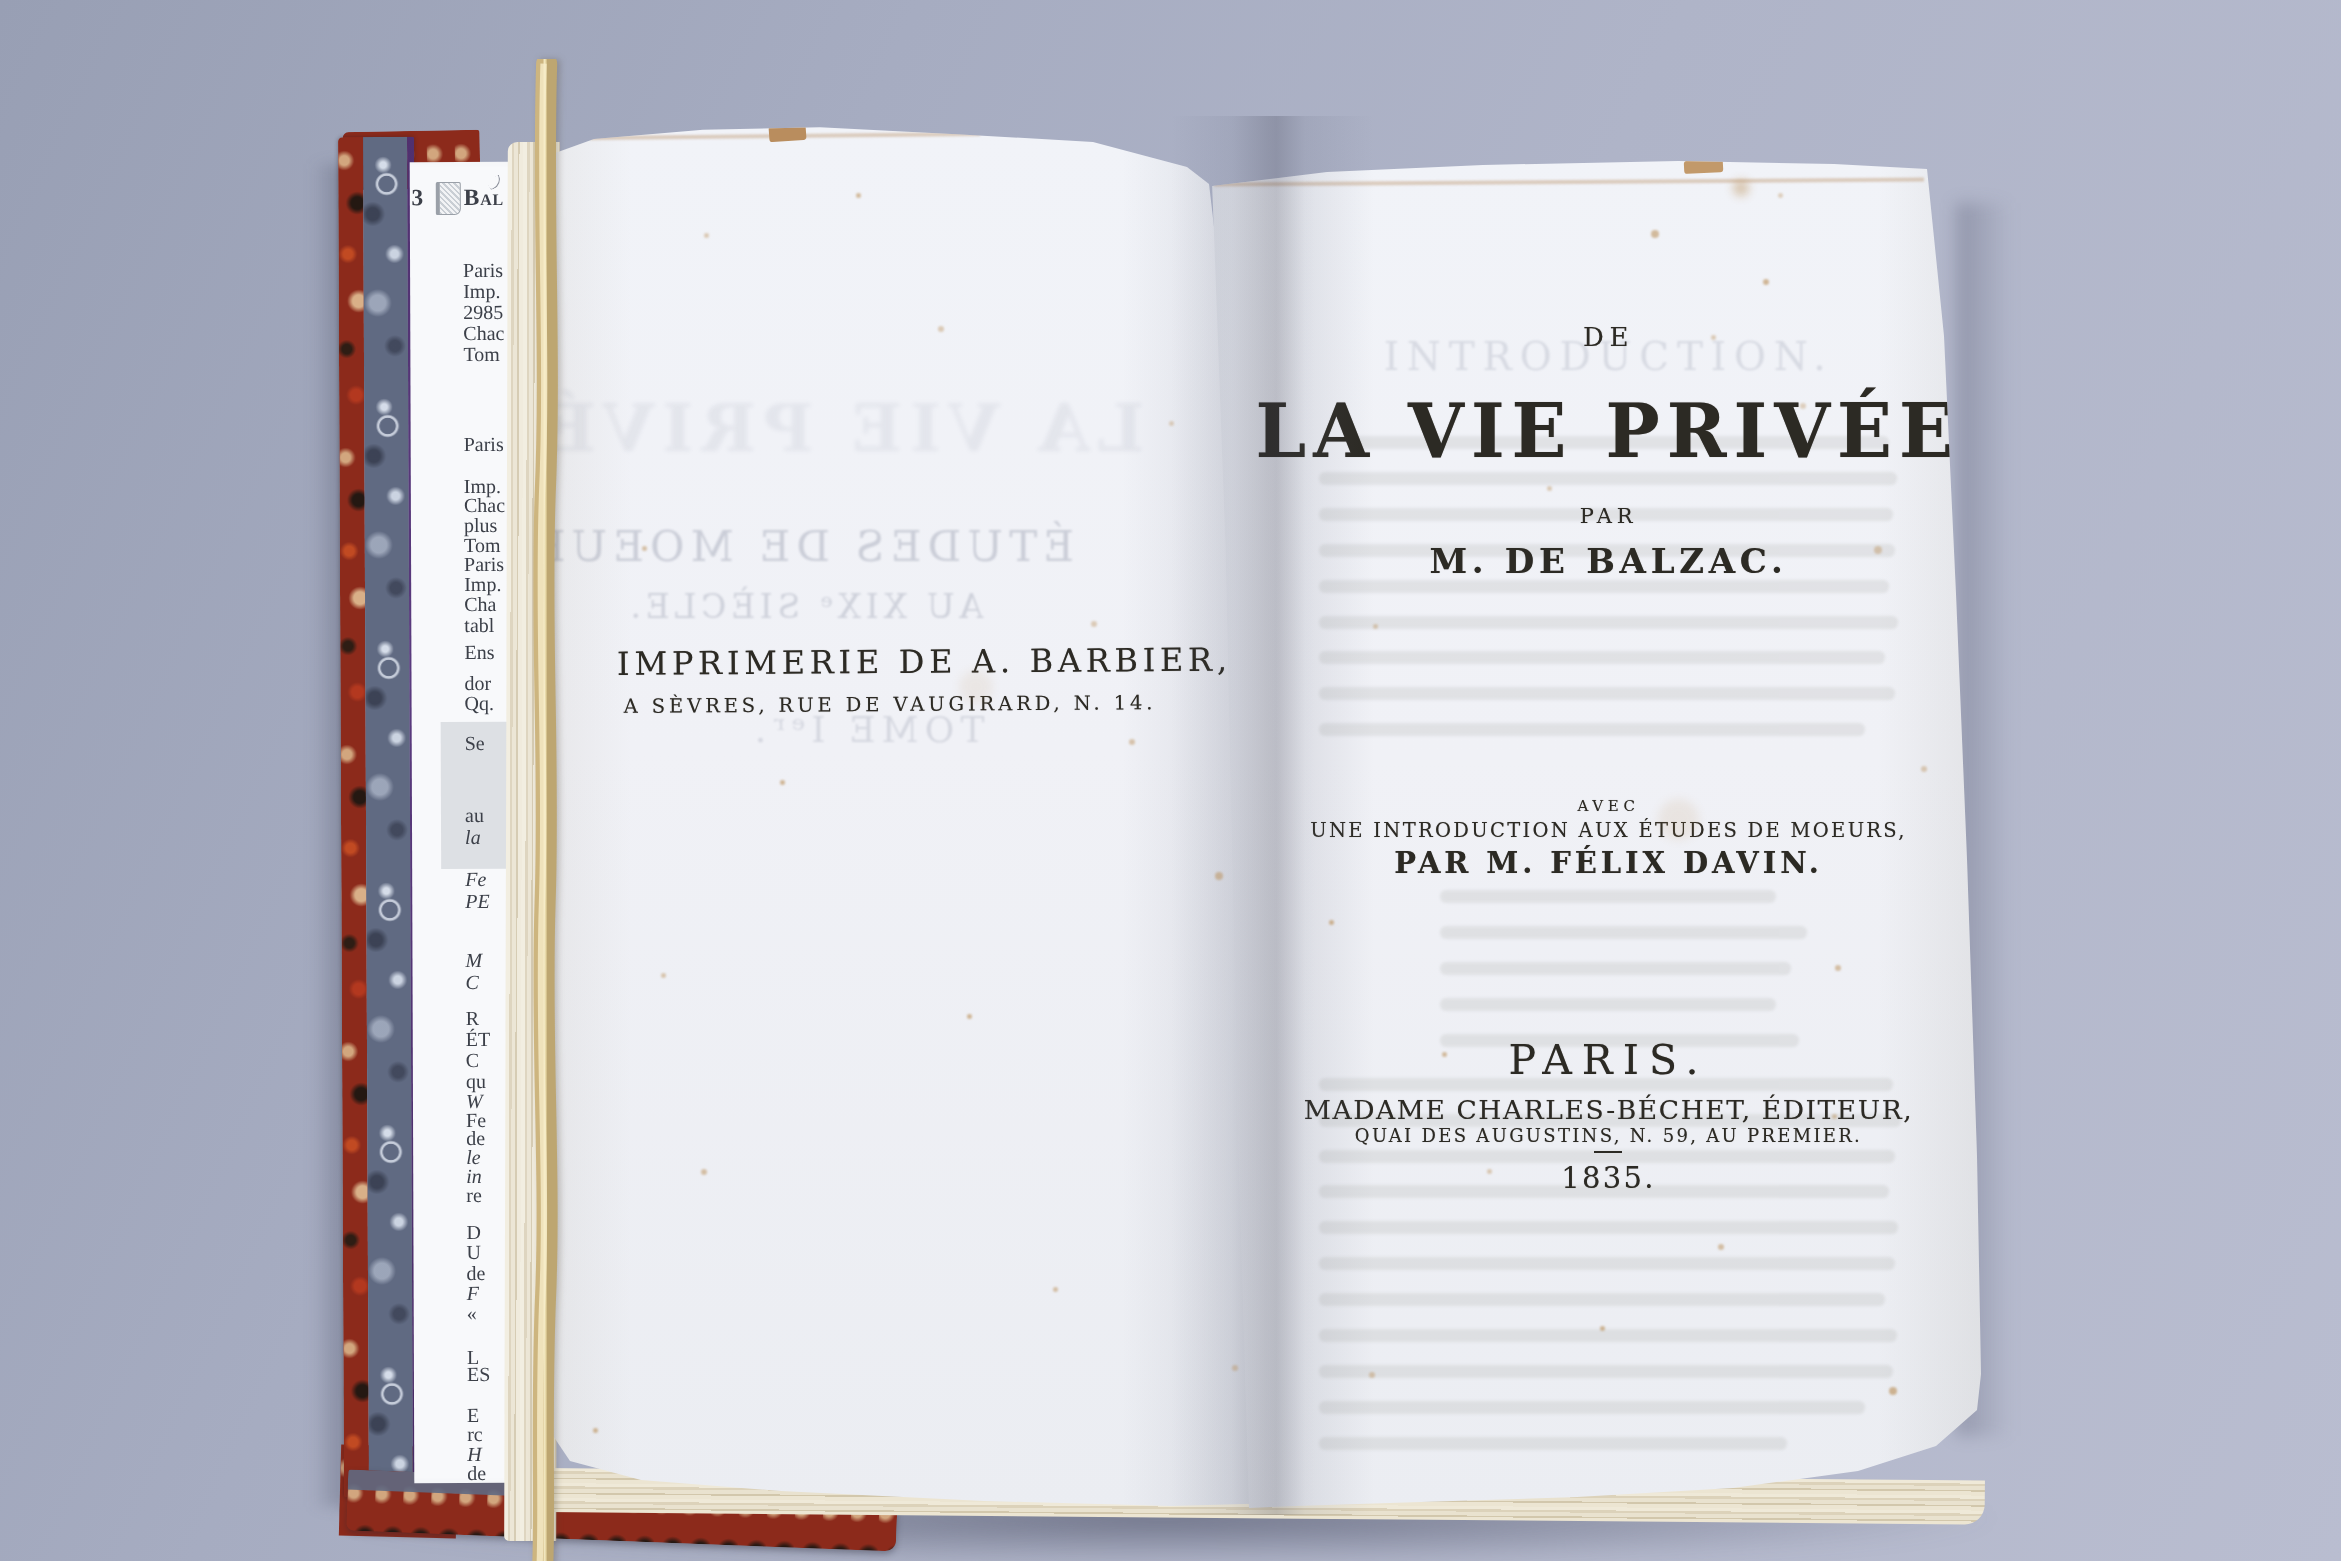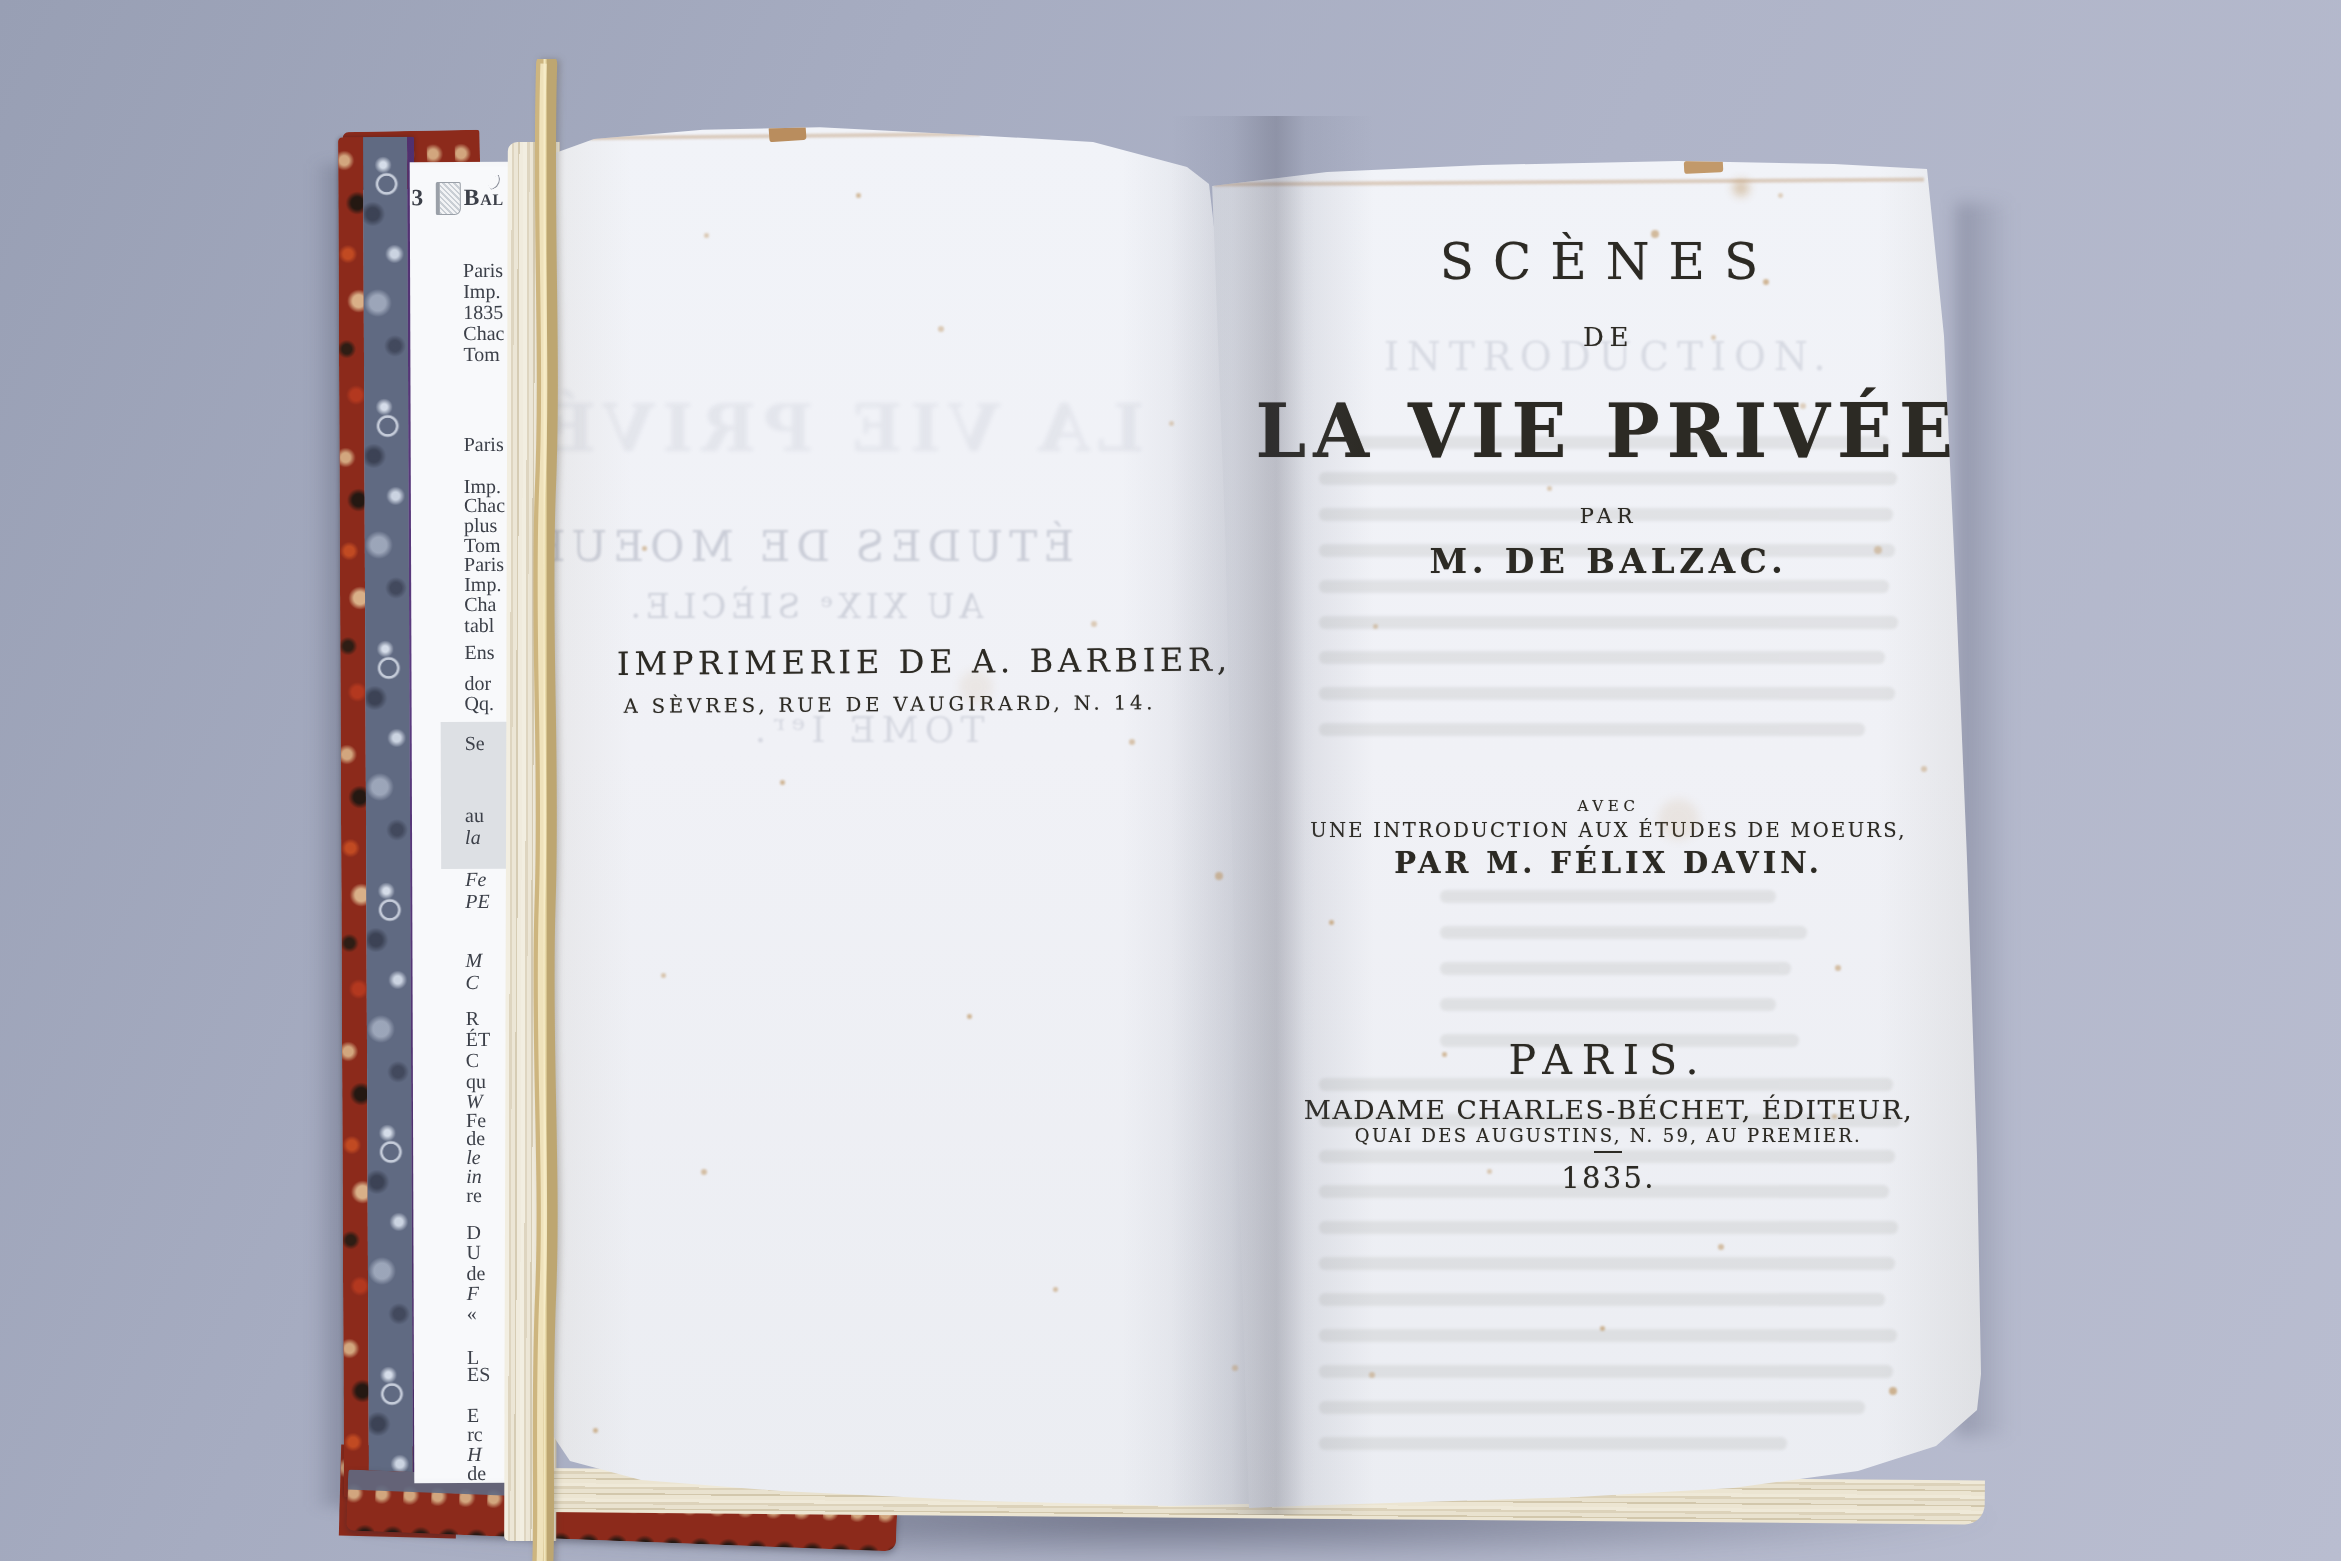--- a/index.html
+++ b/index.html
@@ -131,21 +131,21 @@
     <div class="gray-block"></div>
     <div class="slip-head">
       <span class="slip-lead">3</span>
       <span class="slip-orn"></span>
       <span class="slip-title">Bal</span>
       <span class="pencil-mark"></span>
     </div>
     <div id="slip-frags">
         <div class="frag" style="top: 98px;">Paris</div>
         <div class="frag" style="top: 119px;">Imp.</div>
-        <div class="frag" style="top: 140px;">1835</div>
+        <div class="frag" style="top: 140px;">2985</div>
         <div class="frag" style="top: 161px;">Chac</div>
         <div class="frag" style="top: 182px;">Tom</div>
         <div class="frag" style="top: 272px;">Paris</div>
         <div class="frag" style="top: 293px; margin-left: 45px;">1834</div>
         <div class="frag" style="top: 314px;">Imp.</div>
         <div class="frag" style="top: 333px;">Chac</div>
         <div class="frag" style="top: 353px;">plus</div>
         <div class="frag" style="top: 373px;">Tom</div>
         <div class="frag" style="top: 392px;">Paris</div>
         <div class="frag" style="top: 412px;">Imp.</div>
@@ -229,21 +229,20 @@
         <div class="gbar" style="top: 1048px; left: 113px; width: 570px;"></div>
         <div class="gbar" style="top: 1084px; left: 113px; width: 579px;"></div>
         <div class="gbar" style="top: 1120px; left: 113px; width: 576px;"></div>
         <div class="gbar" style="top: 1156px; left: 113px; width: 566px;"></div>
         <div class="gbar" style="top: 1192px; left: 113px; width: 578px;"></div>
         <div class="gbar" style="top: 1228px; left: 113px; width: 574px;"></div>
         <div class="gbar" style="top: 1264px; left: 113px; width: 546px;"></div>
         <div class="gbar" style="top: 1300px; left: 113px; width: 468px;"></div>
       </div>
 
-    <div class="tline ink" style="top:96px;left:51px;width:703px;font-size:50px;letter-spacing:19px;">SCÈNES</div>
     <div class="tline ink" style="top:185px;left:51px;width:703px;font-size:26px;letter-spacing:5.5px;">DE</div>
     <div class="tline ink" style="top:251px;left:11.7px;width:781px;font-size:72px;font-weight:bold;letter-spacing:7px;transform:scaleY(1.04);">LA VIE PRIVÉE</div>
     <div class="tline ink" style="top:367px;left:51px;width:703px;font-size:21px;letter-spacing:4.7px;">PAR</div>
     <div class="tline ink" style="top:404px;left:51px;width:703px;font-size:34px;font-weight:bold;letter-spacing:4.7px;">M. DE BALZAC.</div>
 
     <div class="tline ink" style="top:660px;left:51px;width:703px;font-size:15px;letter-spacing:4.7px;">AVEC</div>
     <div class="tline ink" style="top:682px;left:51px;width:703px;font-size:19.5px;letter-spacing:2.3px;">UNE INTRODUCTION AUX ÉTUDES DE MOEURS,</div>
     <div class="tline ink" style="top:899px;left:51px;width:703px;font-size:41px;letter-spacing:10px;">PARIS.</div>
 
     <div class="tline ink" style="top:709px;left:51px;width:703px;font-size:29px;font-weight:bold;letter-spacing:3.9px;">PAR M. FÉLIX DAVIN.</div>

